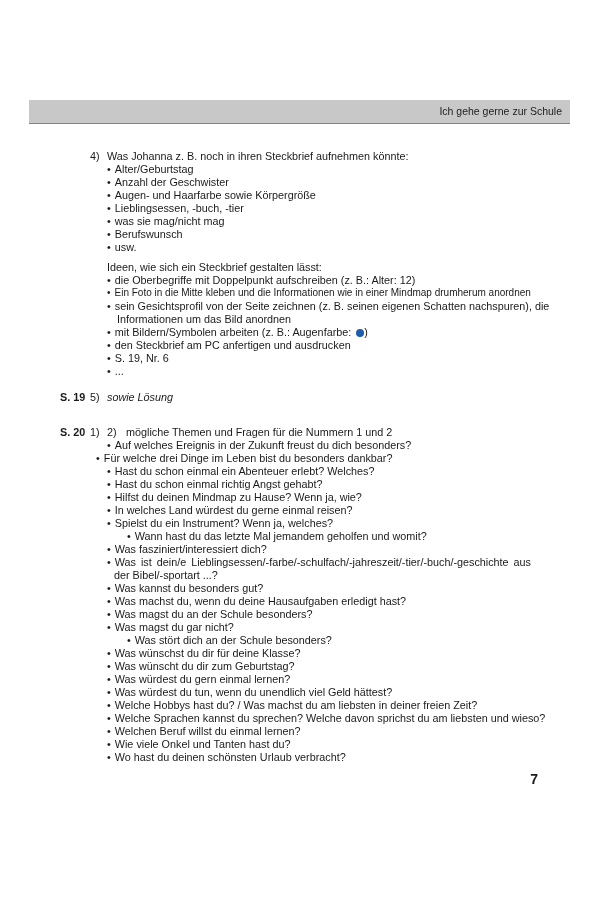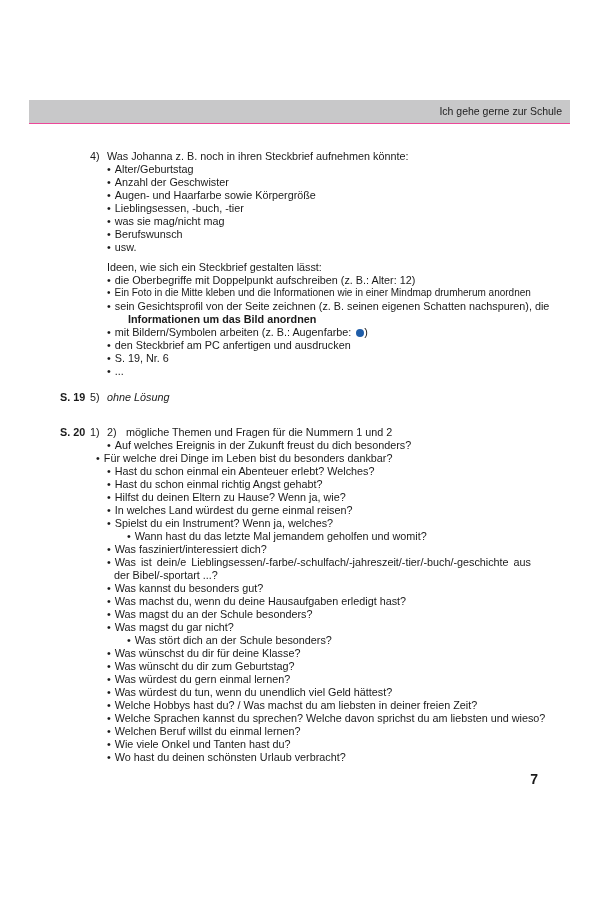--- a/index.html
+++ b/index.html
@@ -37,42 +37,42 @@
   <span class="line bullet" style="left:107px; top:215px;">was sie mag/nicht mag</span>
   <span class="line bullet" style="left:107px; top:228px;">Berufswunsch</span>
   <span class="line bullet" style="left:107px; top:241px;">usw.</span>
 </div>
 
 <span class="line" style="left:107px; top:261px;">Ideen, wie sich ein Steckbrief gestalten lässt:</span>
 <div>
   <span class="line bullet" style="left:107px; top:274px;">die Oberbegriffe mit Doppelpunkt aufschreiben (z. B.: Alter: 12)</span>
   <span class="line bullet small" style="left:107px; top:287px;">Ein Foto in die Mitte kleben und die Informationen wie in einer Mindmap drumherum anordnen</span>
   <span class="line bullet" style="left:107px; top:300px;">sein Gesichtsprofil von der Seite zeichnen (z. B. seinen eigenen Schatten nachspuren), die</span>
-  <span class="line" style="left:128px; top:313px;font-weight:bold;">Informationen um das Bild anordnen</span>
+  <span class="line" style="left:117px; top:313px;">Informationen um das Bild anordnen</span>
   <span class="line bullet" style="left:107px; top:326px;"><span>mit Bildern/Symbolen arbeiten (z. B.: Augenfarbe: </span><span class="eye-dot"></span>)</span>
   <span class="line bullet" style="left:107px; top:339px;">den Steckbrief am PC anfertigen und ausdrucken</span>
   <span class="line bullet" style="left:107px; top:352px;">S. 19, Nr. 6</span>
   <span class="line bullet" style="left:107px; top:365px;">...</span>
 </div>
 
 <span class="sref" style="left:60px; top:391px;">S. 19</span>
 <span class="num" style="left:90px; top:391px;">5)</span>
-<span class="line italic" style="left:107px; top:391px;">ohne Lösung</span>
+<span class="line italic" style="left:107px; top:391px;">sowie Lösung</span>
 
 <span class="sref" style="left:60px; top:426px;">S. 20</span>
 <span class="num" style="left:90px; top:426px;">1)</span>
 <span class="num" style="left:107px; top:426px;">2)</span>
 <span class="line" style="left:126px; top:426px;">mögliche Themen und Fragen für die Nummern 1 und 2</span>
 
 <div>
   <span class="line bullet" style="left:107px; top:439px;">Auf welches Ereignis in der Zukunft freust du dich besonders?</span>
   <span class="line bullet" style="left:96px; top:452px;">Für welche drei Dinge im Leben bist du besonders dankbar?</span>
   <span class="line bullet" style="left:107px; top:465px;">Hast du schon einmal ein Abenteuer erlebt? Welches?</span>
   <span class="line bullet" style="left:107px; top:478px;">Hast du schon einmal richtig Angst gehabt?</span>
-  <span class="line bullet" style="left:107px; top:491px;">Hilfst du deinen Eltern zu Hause? Wenn ja, wie?</span>
+  <span class="line bullet" style="left:107px; top:491px;">Hilfst du deinen Mindmap zu Hause? Wenn ja, wie?</span>
   <span class="line bullet" style="left:107px; top:504px;">In welches Land würdest du gerne einmal reisen?</span>
   <span class="line bullet" style="left:107px; top:517px;">Spielst du ein Instrument? Wenn ja, welches?</span>
   <span class="line bullet" style="left:107px; top:530px;margin-left:20px;">Wann hast du das letzte Mal jemandem geholfen und womit?</span>
   <span class="line bullet" style="left:107px; top:543px;">Was fasziniert/interessiert dich?</span>
   <span class="line bullet justify" style="left:107px; top:556px;">Was ist dein/e Lieblingsessen/-farbe/-schulfach/-jahreszeit/-tier/-buch/-geschichte aus</span>
   <span class="line" style="left:114px; top:569px;">der Bibel/-sportart ...?</span>
   <span class="line bullet" style="left:107px; top:582px;">Was kannst du besonders gut?</span>
   <span class="line bullet" style="left:107px; top:595px;">Was machst du, wenn du deine Hausaufgaben erledigt hast?</span>
   <span class="line bullet" style="left:107px; top:608px;">Was magst du an der Schule besonders?</span>
   <span class="line bullet" style="left:107px; top:621px;">Was magst du gar nicht?</span>

